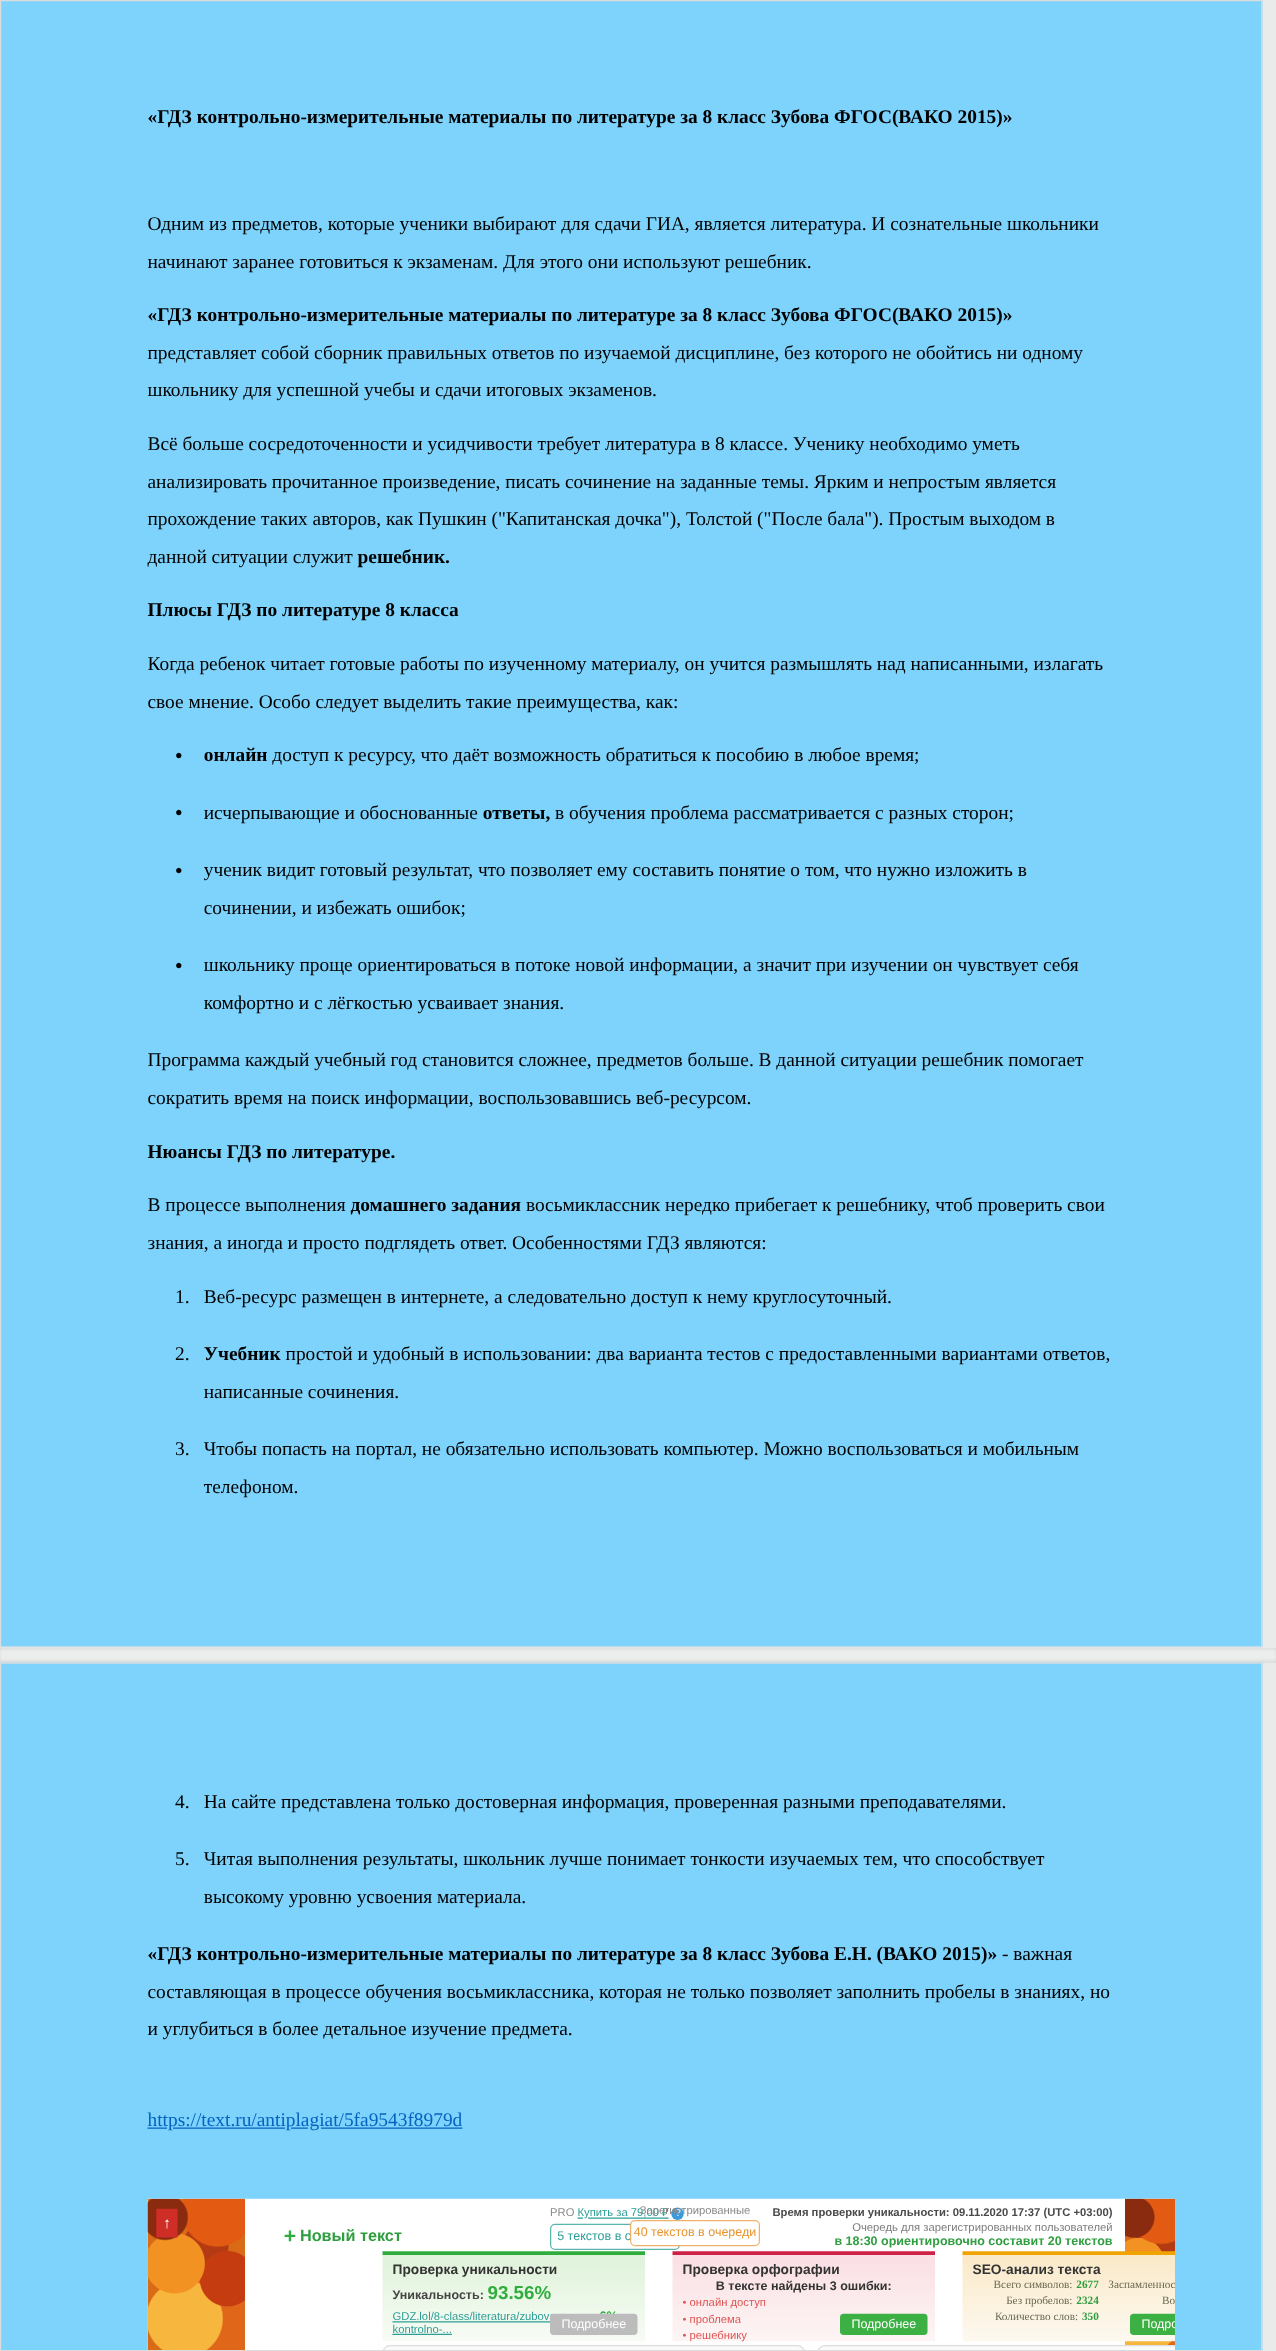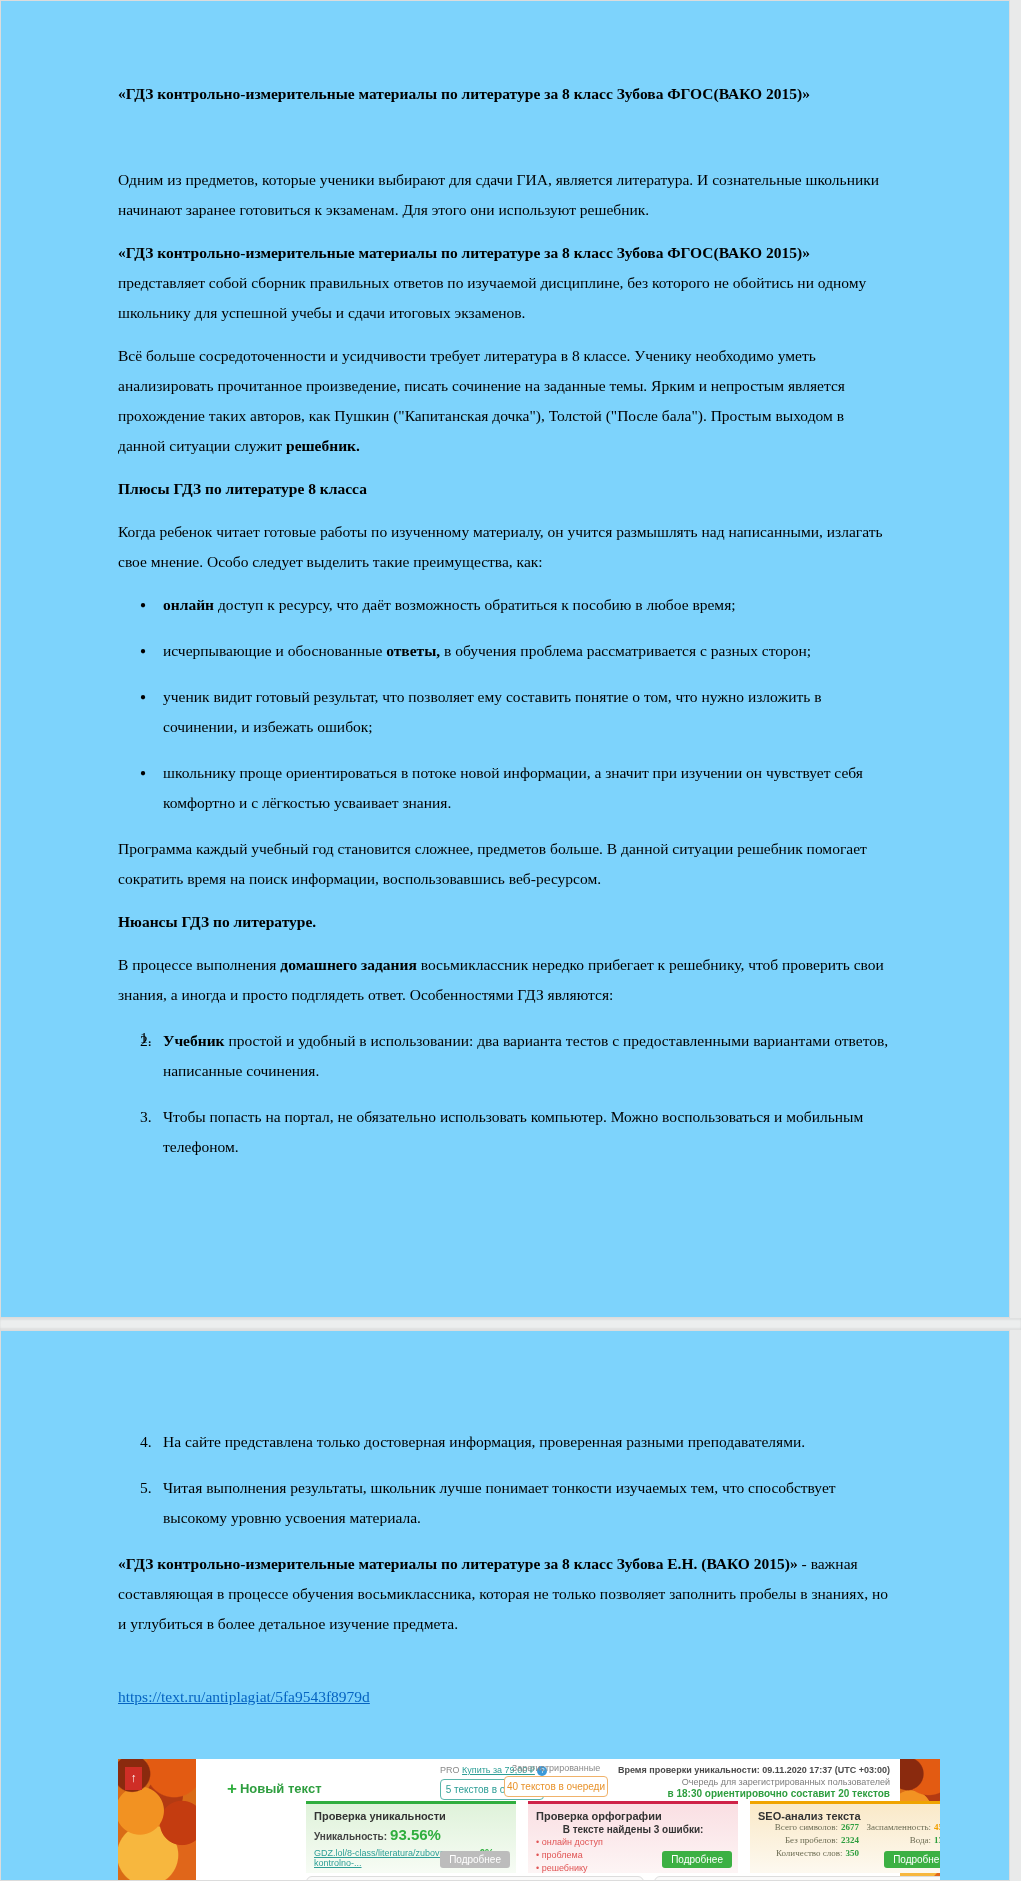--- a/index.html
+++ b/index.html
@@ -64,21 +64,21 @@
   .reg-line{font-size:9px;color:#8a8a8a;white-space:nowrap;}
   .q-btn{margin-top:3px;display:block;width:100%;box-sizing:border-box;border-radius:4px;
     font-size:10px;padding:4px 0;background:#fff;cursor:pointer;font-family:"Liberation Sans",sans-serif;}
   .q-btn.teal{border:1px solid #5ab5ac;color:#2d9e96;}
   .q-btn.orange{border:1px solid #f0b26a;color:#e8932c;}
   .hdr-right{position:absolute;right:10px;top:5px;text-align:right;font-size:9px;line-height:12px;}
   .hdr-right .l1{color:#4a4a4a;font-weight:bold;}
   .hdr-right .l2{color:#7d7d7d;}
   .hdr-right .l3{color:#2e9e3f;font-weight:bold;font-size:10px;}
 
-  .cards{position:absolute;left:110px;top:42px;display:flex;gap:12px;}
+  .cards{position:absolute;left:110px;top:42px;display:flex;gap:22px;}
   .card{width:210px;height:72px;position:relative;border-top:3px solid;box-sizing:border-box;padding:6px 8px;}
   .card.green{border-color:#2fae3e;background:linear-gradient(180deg,#dff2da,#f7fcf5);}
   .card.red{border-color:#cf2248;background:linear-gradient(180deg,#fadfe3,#fdf5f5);}
   .card.orange{border-color:#f0a400;background:linear-gradient(180deg,#fae9c8,#fdf9f0);}
   .card-title{font-size:11px;font-weight:bold;color:#333;}
   .uniq-line{margin-top:4px;font-size:10px;font-weight:bold;color:#444;}
   .uniq-val{color:#2fae3e;font-size:15px;font-weight:bold;margin-left:3px;}
   .uniq-link-row{margin-top:5px;font-size:9px;display:flex;justify-content:space-between;padding-right:14px;}
   .uniq-link{color:#2d9e96;text-decoration:underline;cursor:pointer;}
   .uniq-pct{color:#2fae3e;font-weight:bold;font-size:10px;}
@@ -112,21 +112,21 @@
       <div class="para"><span>Всё больше сосредоточенности и усидчивости требует литература в 8 классе. Ученику необходимо уметь анализировать прочитанное произведение, писать сочинение на заданные темы. Ярким и непростым является прохождение таких авторов, как Пушкин ("Капитанская дочка"), Толстой ("После бала"). Простым выходом в данной ситуации служит </span><span class="b">решебник.</span></div>
       <div class="para heading"><span class="b">Плюсы ГДЗ по литературе 8 класса</span></div>
       <div class="para"><span>Когда ребенок читает готовые работы по изученному материалу, он учится размышлять над написанными, излагать свое мнение. Особо следует выделить такие преимущества, как:</span></div>
       <div class="list-item"><span class="marker bullet">●</span><span class="b">онлайн</span><span> доступ к ресурсу, что даёт возможность обратиться к пособию в любое время;</span></div>
       <div class="list-item"><span class="marker bullet">●</span><span>исчерпывающие и обоснованные </span><span class="b">ответы,</span><span> в обучения проблема рассматривается с разных сторон;</span></div>
       <div class="list-item"><span class="marker bullet">●</span><span>ученик видит готовый результат, что позволяет ему составить понятие о том, что нужно изложить в сочинении, и избежать ошибок;</span></div>
       <div class="list-item"><span class="marker bullet">●</span><span>школьнику проще ориентироваться в потоке новой информации, а значит при изучении он чувствует себя комфортно и с лёгкостью усваивает знания.</span></div>
       <div class="para"><span>Программа каждый учебный год становится сложнее, предметов больше. В данной ситуации решебник помогает сократить время на поиск информации, воспользовавшись веб-ресурсом.</span></div>
       <div class="para heading"><span class="b">Нюансы ГДЗ по литературе.</span></div>
       <div class="para"><span>В процессе выполнения </span><span class="b">домашнего задания</span><span> восьмиклассник нередко прибегает к решебнику, чтоб проверить свои знания, а иногда и просто подглядеть ответ.  Особенностями ГДЗ являются:</span></div>
-      <div class="list-item"><span class="marker number">1.</span></div>
+      <div class="list-item"><span class="marker number">1.</span><span>Веб-ресурс размещен в интернете, а следовательно доступ к нему круглосуточный.</span></div>
       <div class="list-item"><span class="marker number">2.</span><span class="b">Учебник</span><span> простой и удобный в использовании: два варианта тестов с предоставленными вариантами ответов, написанные сочинения.</span></div>
       <div class="list-item"><span class="marker number">3.</span><span>Чтобы попасть на портал, не обязательно использовать компьютер. Можно воспользоваться и мобильным телефоном.</span></div>
     </div>
 </div>
 
 <div class="page-gap"></div>
 
 <div class="page" id="page2">
   <div class="doc" id="page2-blocks">
       <div class="list-item"><span class="marker number">4.</span><span>На сайте представлена только достоверная информация, проверенная разными преподавателями.</span></div>

